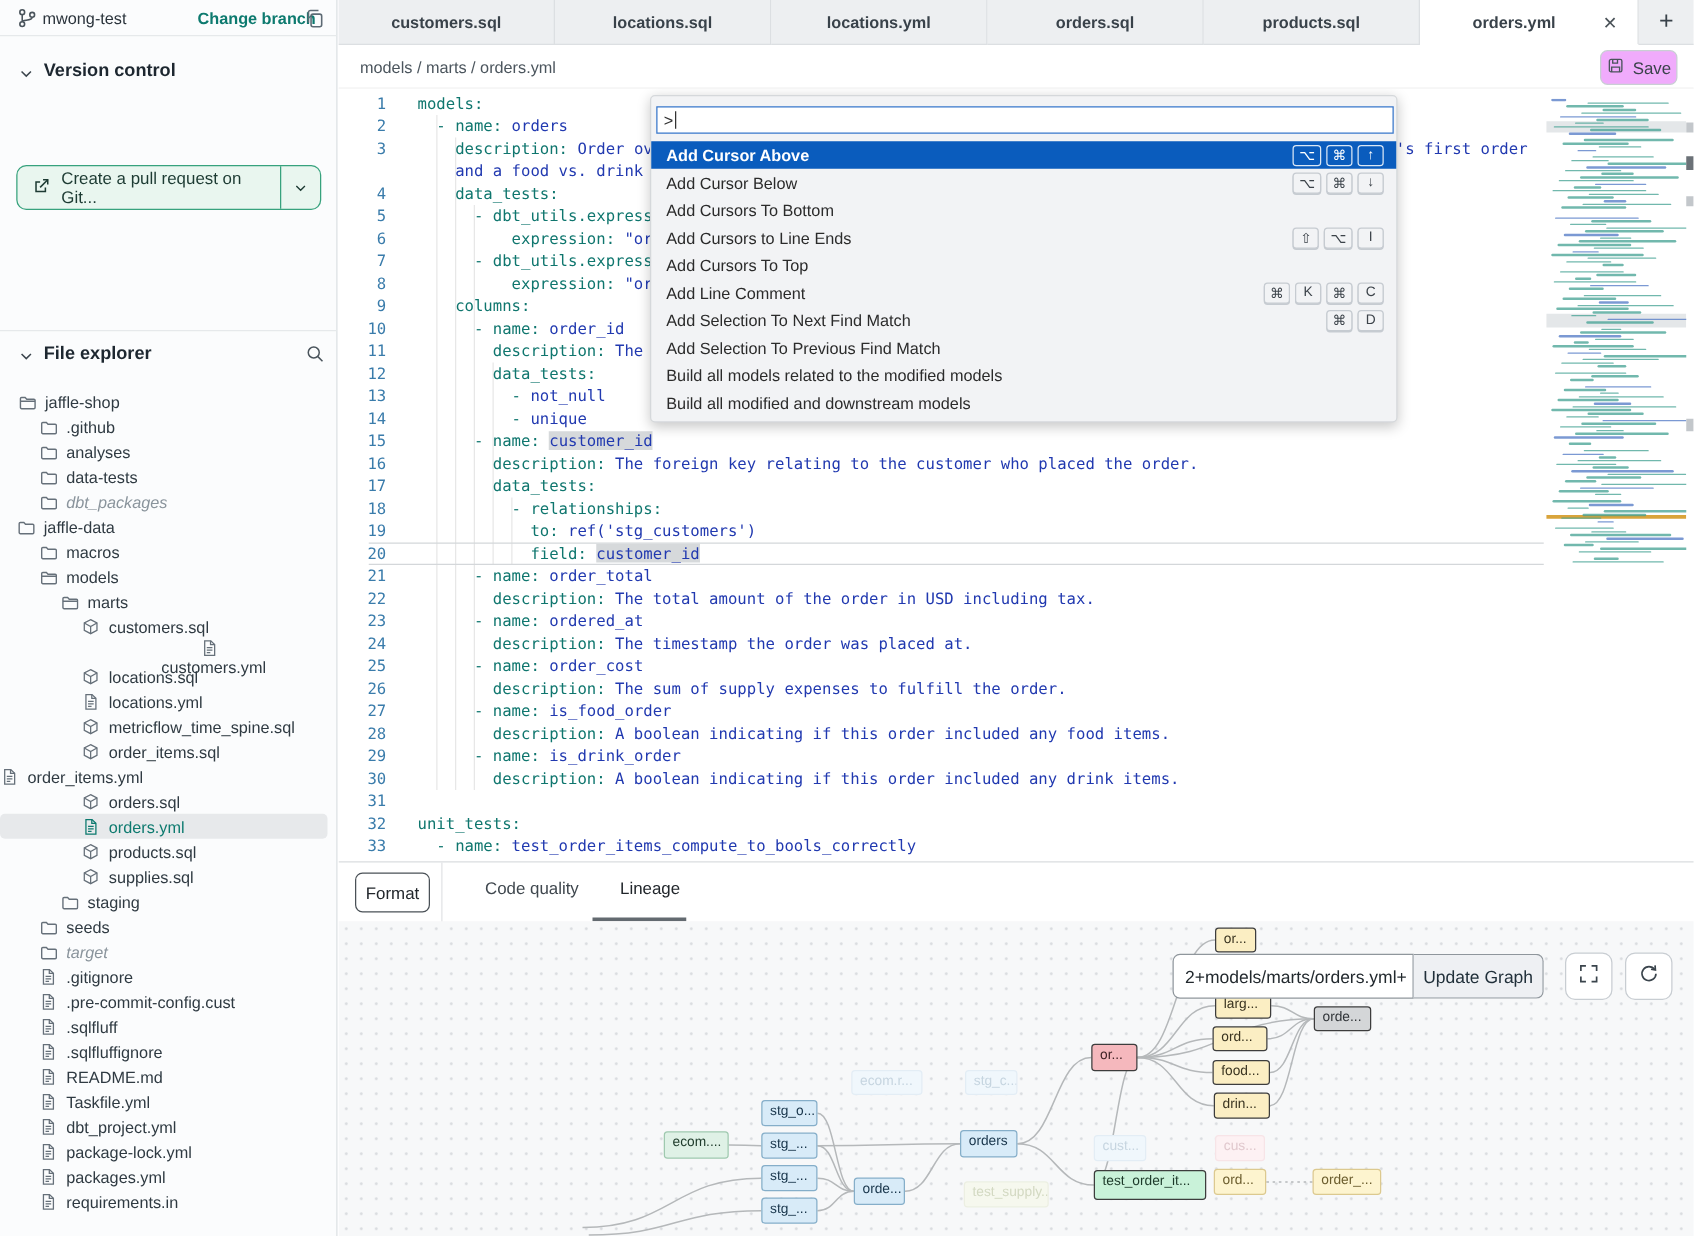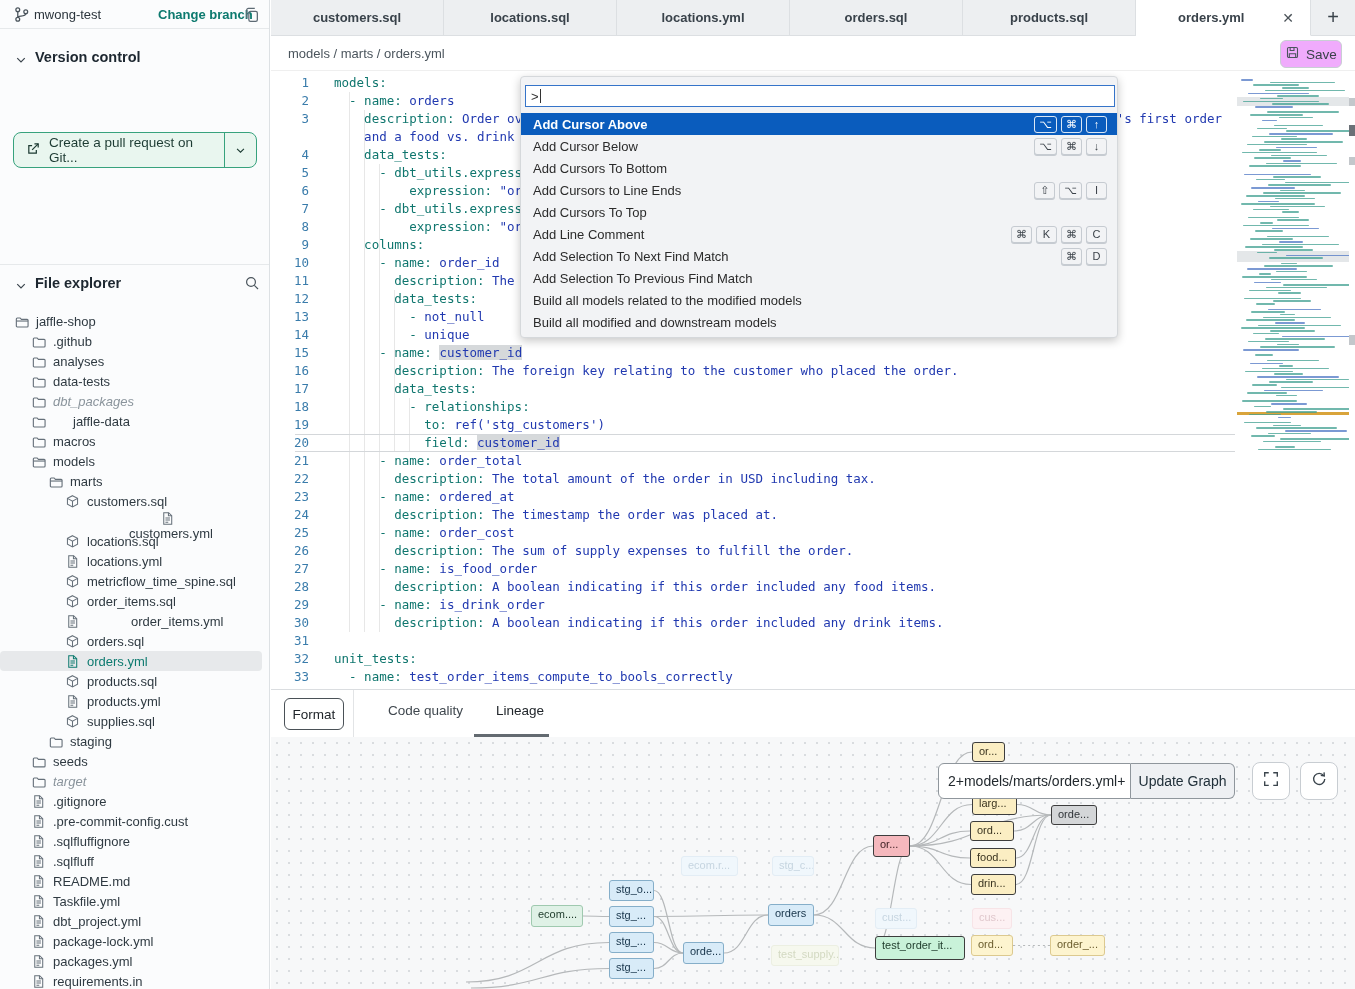--- a/index.html
+++ b/index.html
@@ -209,21 +209,21 @@
           <span class="lbl">data-tests</span>
         </div>
         <div class="frow italic" style="padding-left: 31px;">
           <span style="display: flex;">
             <svg width="15" height="15" viewBox="0 0 16 16" fill="none" stroke="#66707a" stroke-width="1.2">
               <path d="M2.5 5.2c0-.6.4-1 1-1h3l1.4 1.5h6.1c.6 0 1 .4 1 1v6.1c0 .6-.4 1-1 1H3.5c-.6 0-1-.4-1-1z"></path>
             </svg>
           </span>
           <span class="lbl">dbt_packages</span>
         </div>
-        <div class="frow" style="padding-left: 31px; gap: 20px;">
+        <div class="frow" style="padding-left: 13px;">
           <span style="display: flex;">
             <svg width="15" height="15" viewBox="0 0 16 16" fill="none" stroke="#66707a" stroke-width="1.2">
               <path d="M2.5 5.2c0-.6.4-1 1-1h3l1.4 1.5h6.1c.6 0 1 .4 1 1v6.1c0 .6-.4 1-1 1H3.5c-.6 0-1-.4-1-1z"></path>
             </svg>
           </span>
           <span class="lbl">jaffle-data</span>
         </div>
         <div class="frow" style="padding-left: 31px;">
           <span style="display: flex;">
             <svg width="15" height="15" viewBox="0 0 16 16" fill="none" stroke="#66707a" stroke-width="1.2">
@@ -297,21 +297,21 @@
         </div>
         <div class="frow" style="padding-left: 65px;">
           <span style="display: flex;">
             <svg width="15" height="15" viewBox="0 0 16 16" fill="none" stroke="#66707a" stroke-width="1.1">
               <path d="M8 1.8l5.4 2.9v6.2L8 13.8 2.6 10.9V4.7z"></path>
               <path d="M2.6 4.7L8 7.7l5.4-3 M8 7.7v6.1"></path>
             </svg>
           </span>
           <span class="lbl">order_items.sql</span>
         </div>
-        <div class="frow" style="padding-left: 65px; gap: 44px;">
+        <div class="frow" style="">
           <span style="display: flex;">
             <svg width="15" height="15" viewBox="0 0 16 16" fill="none" stroke="#66707a" stroke-width="1.1">
               <path d="M4 1.8h5.2L12.5 5v9.2H4z"></path>
               <path d="M9 1.8V5h3.5 M5.8 7.5h4.8 M5.8 9.7h4.8 M5.8 11.9h3"></path>
             </svg>
           </span>
           <span class="lbl">order_items.yml</span>
         </div>
         <div class="frow" style="padding-left: 65px;">
           <span style="display: flex;">
@@ -336,29 +336,20 @@
             <svg width="15" height="15" viewBox="0 0 16 16" fill="none" stroke="#66707a" stroke-width="1.1">
               <path d="M8 1.8l5.4 2.9v6.2L8 13.8 2.6 10.9V4.7z"></path>
               <path d="M2.6 4.7L8 7.7l5.4-3 M8 7.7v6.1"></path>
             </svg>
           </span>
           <span class="lbl">products.sql</span>
         </div>
         <div class="frow" style="padding-left: 65px;">
           <span style="display: flex;">
             <svg width="15" height="15" viewBox="0 0 16 16" fill="none" stroke="#66707a" stroke-width="1.1">
-              <path d="M4 1.8h5.2L12.5 5v9.2H4z"></path>
-              <path d="M9 1.8V5h3.5 M5.8 7.5h4.8 M5.8 9.7h4.8 M5.8 11.9h3"></path>
-            </svg>
-          </span>
-          <span class="lbl">products.yml</span>
-        </div>
-        <div class="frow" style="padding-left: 65px;">
-          <span style="display: flex;">
-            <svg width="15" height="15" viewBox="0 0 16 16" fill="none" stroke="#66707a" stroke-width="1.1">
               <path d="M8 1.8l5.4 2.9v6.2L8 13.8 2.6 10.9V4.7z"></path>
               <path d="M2.6 4.7L8 7.7l5.4-3 M8 7.7v6.1"></path>
             </svg>
           </span>
           <span class="lbl">supplies.sql</span>
         </div>
         <div class="frow" style="padding-left: 48px;">
           <span style="display: flex;">
             <svg width="15" height="15" viewBox="0 0 16 16" fill="none" stroke="#66707a" stroke-width="1.2">
               <path d="M2.5 5.2c0-.6.4-1 1-1h3l1.4 1.5h6.1c.6 0 1 .4 1 1v6.1c0 .6-.4 1-1 1H3.5c-.6 0-1-.4-1-1z"></path>
@@ -400,30 +391,30 @@
           </span>
           <span class="lbl">.pre-commit-config.cust</span>
         </div>
         <div class="frow" style="padding-left: 31px;">
           <span style="display: flex;">
             <svg width="15" height="15" viewBox="0 0 16 16" fill="none" stroke="#66707a" stroke-width="1.1">
               <path d="M4 1.8h5.2L12.5 5v9.2H4z"></path>
               <path d="M9 1.8V5h3.5 M5.8 7.5h4.8 M5.8 9.7h4.8 M5.8 11.9h3"></path>
             </svg>
           </span>
+          <span class="lbl">.sqlfluff</span>
+        </div>
+        <div class="frow" style="padding-left: 31px;">
+          <span style="display: flex;">
+            <svg width="15" height="15" viewBox="0 0 16 16" fill="none" stroke="#66707a" stroke-width="1.1">
+              <path d="M4 1.8h5.2L12.5 5v9.2H4z"></path>
+              <path d="M9 1.8V5h3.5 M5.8 7.5h4.8 M5.8 9.7h4.8 M5.8 11.9h3"></path>
+            </svg>
+          </span>
           <span class="lbl">.sqlfluffignore</span>
-        </div>
-        <div class="frow" style="padding-left: 31px;">
-          <span style="display: flex;">
-            <svg width="15" height="15" viewBox="0 0 16 16" fill="none" stroke="#66707a" stroke-width="1.1">
-              <path d="M4 1.8h5.2L12.5 5v9.2H4z"></path>
-              <path d="M9 1.8V5h3.5 M5.8 7.5h4.8 M5.8 9.7h4.8 M5.8 11.9h3"></path>
-            </svg>
-          </span>
-          <span class="lbl">.sqlfluff</span>
         </div>
         <div class="frow" style="padding-left: 31px;">
           <span style="display: flex;">
             <svg width="15" height="15" viewBox="0 0 16 16" fill="none" stroke="#66707a" stroke-width="1.1">
               <path d="M4 1.8h5.2L12.5 5v9.2H4z"></path>
               <path d="M9 1.8V5h3.5 M5.8 7.5h4.8 M5.8 9.7h4.8 M5.8 11.9h3"></path>
             </svg>
           </span>
           <span class="lbl">README.md</span>
         </div>

